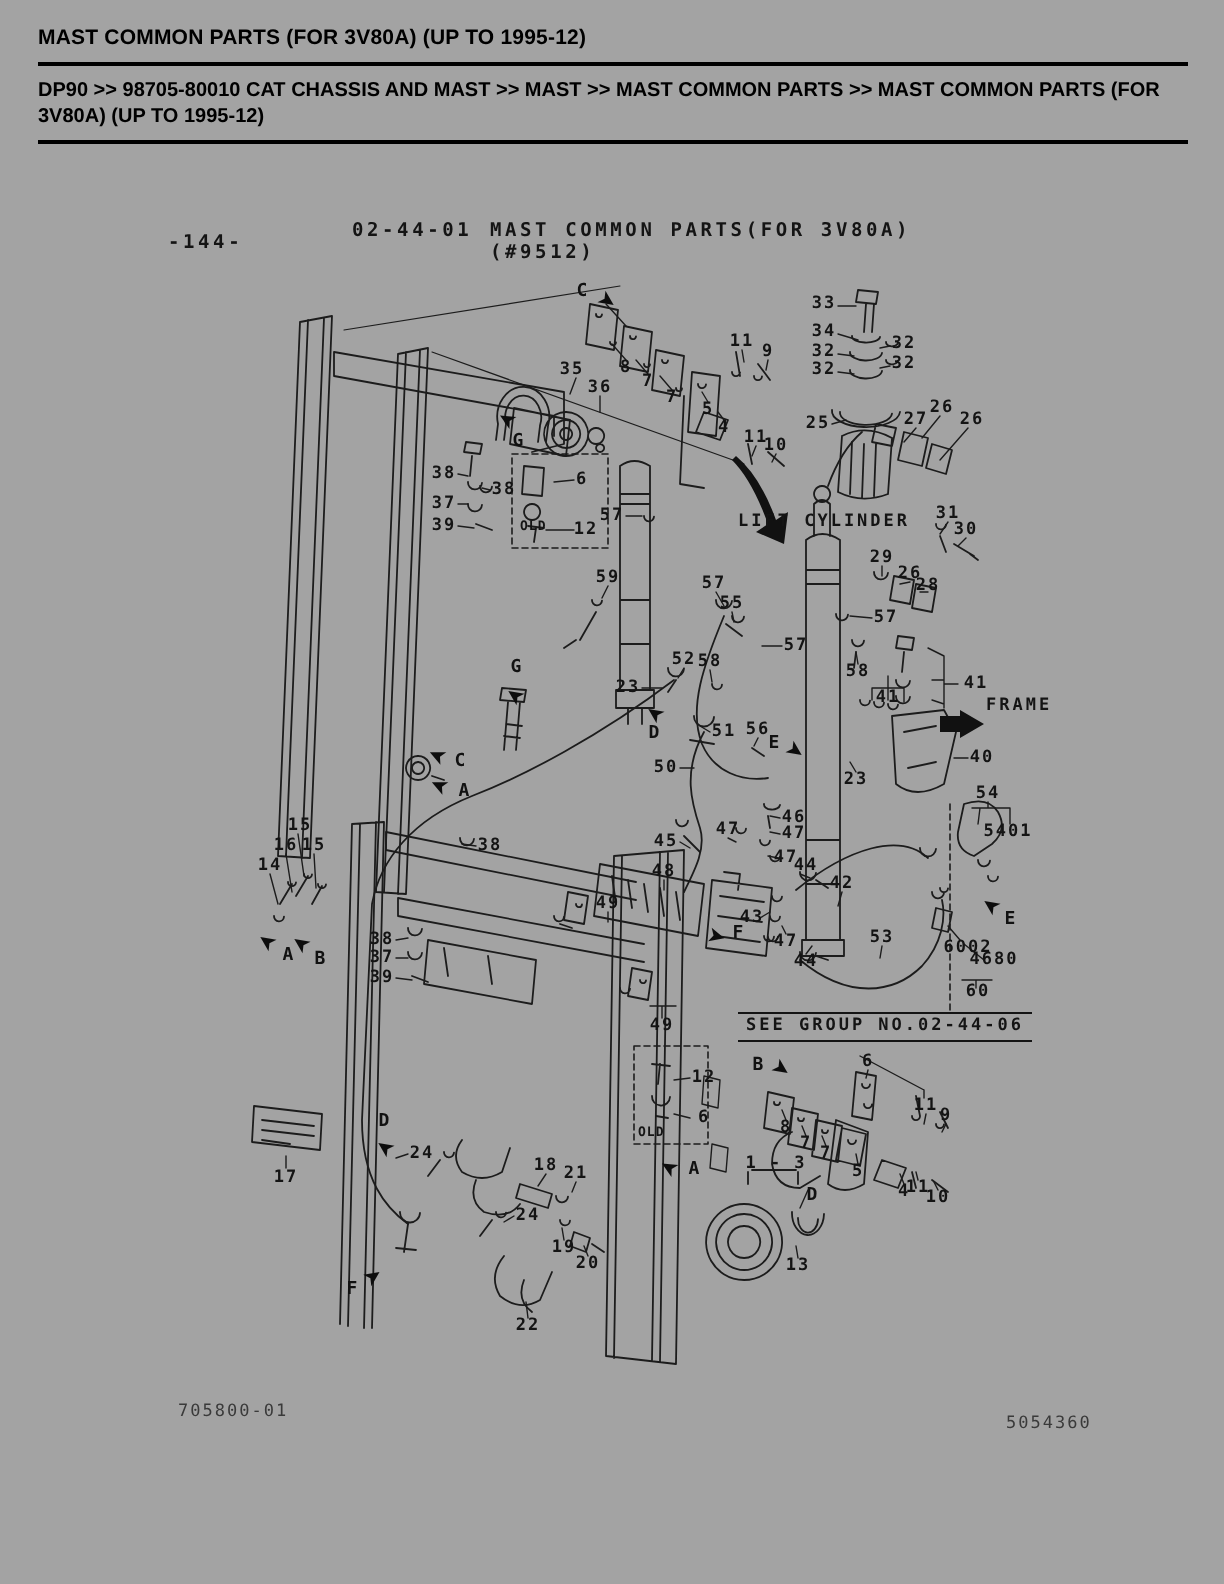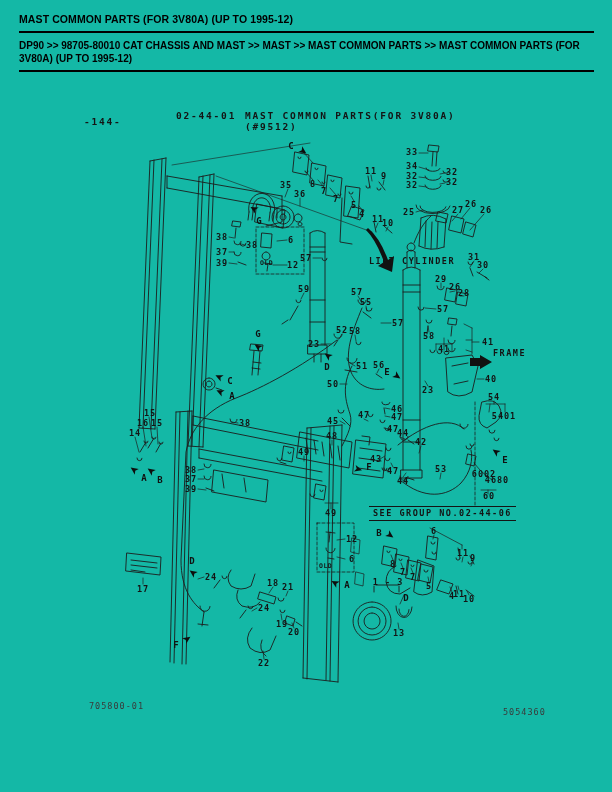--- a/index.html
+++ b/index.html
@@ -1,16 +1,16 @@
 <!DOCTYPE html>
 <html><head>
 <meta charset="utf-8">
 <style>
   html,body{margin:0;padding:0;background:#e8e8e8;}
-  .page{position:relative;width:612px;height:792px;background:#14b8a6;margin:0 auto;overflow:hidden;
+  .page{position:relative;width:612px;height:792px;background:#a3a3a3;margin:0 auto;overflow:hidden;
         font-family:"Liberation Sans",sans-serif;color:#000;}
   .title{position:absolute;left:19px;top:13px;width:575px;font-size:10.5px;font-weight:bold;letter-spacing:.1px;}
   .rule{position:absolute;left:19px;width:575px;height:2px;background:#000;}
   .rule1{top:31px;}
   .rule2{top:70px;}
   .breadcrumb{position:absolute;left:19px;top:39px;width:575px;font-size:10px;font-weight:bold;line-height:13px;}
   .diagram{position:absolute;left:0;top:80px;width:612px;height:640px;}
   .diagram svg{position:absolute;left:0;top:0;}
   .plabel{position:absolute;transform:translate(-50%,-50%);font-family:"DejaVu Sans Mono",monospace;
           font-size:8.5px;font-weight:bold;letter-spacing:1px;color:#141414;white-space:nowrap;}

